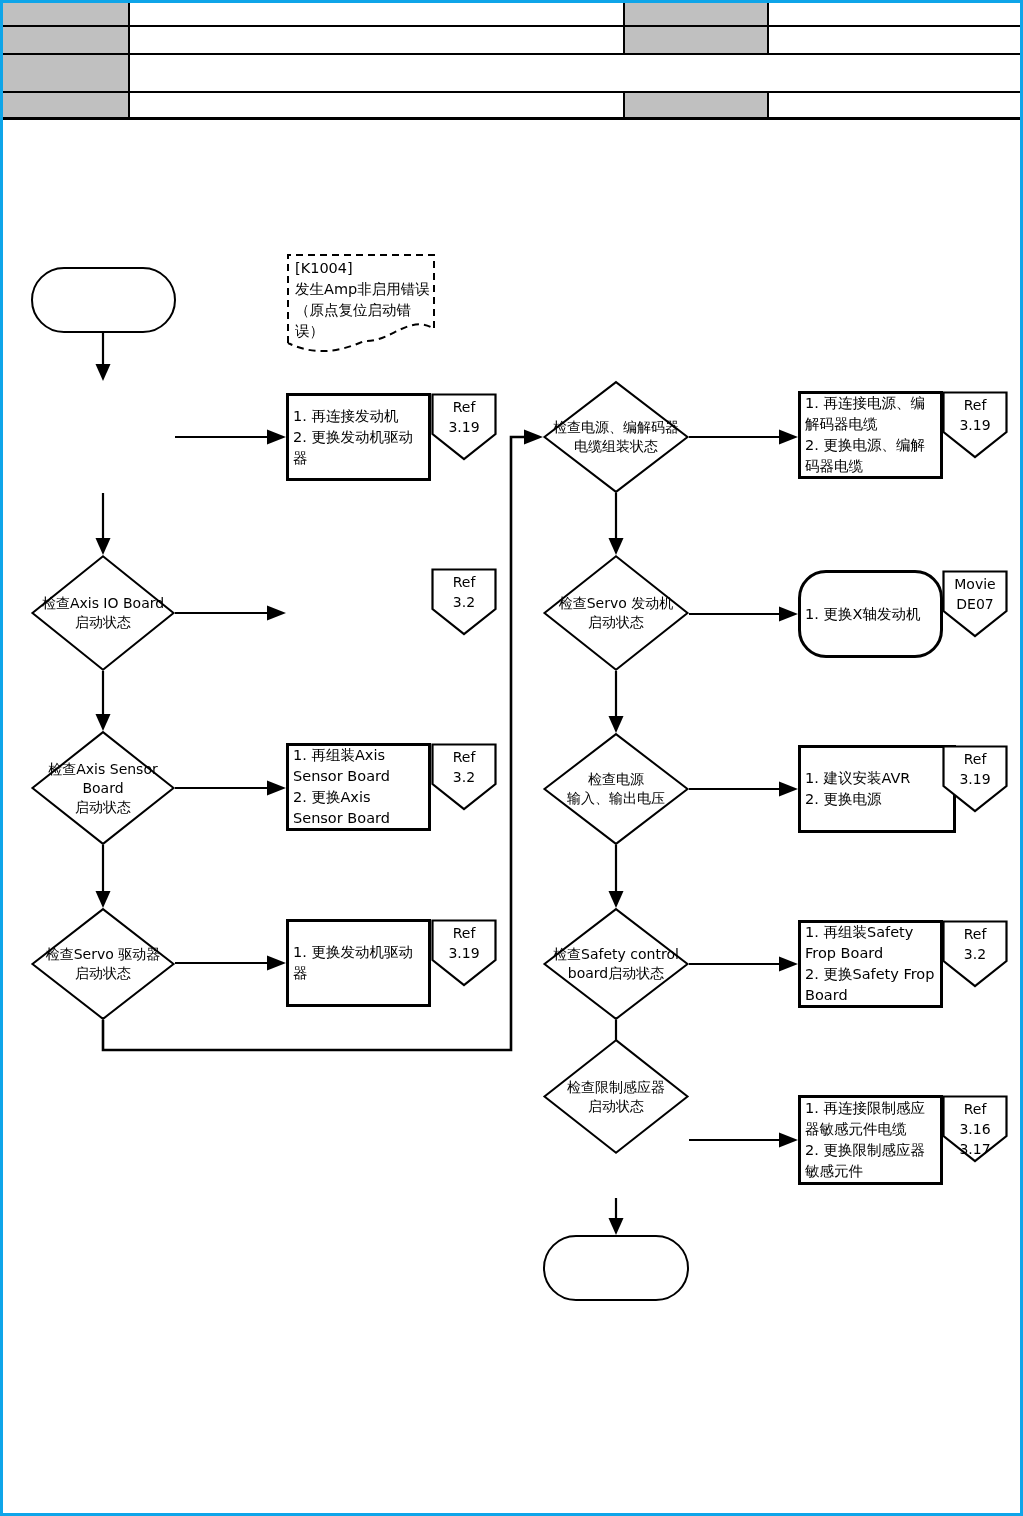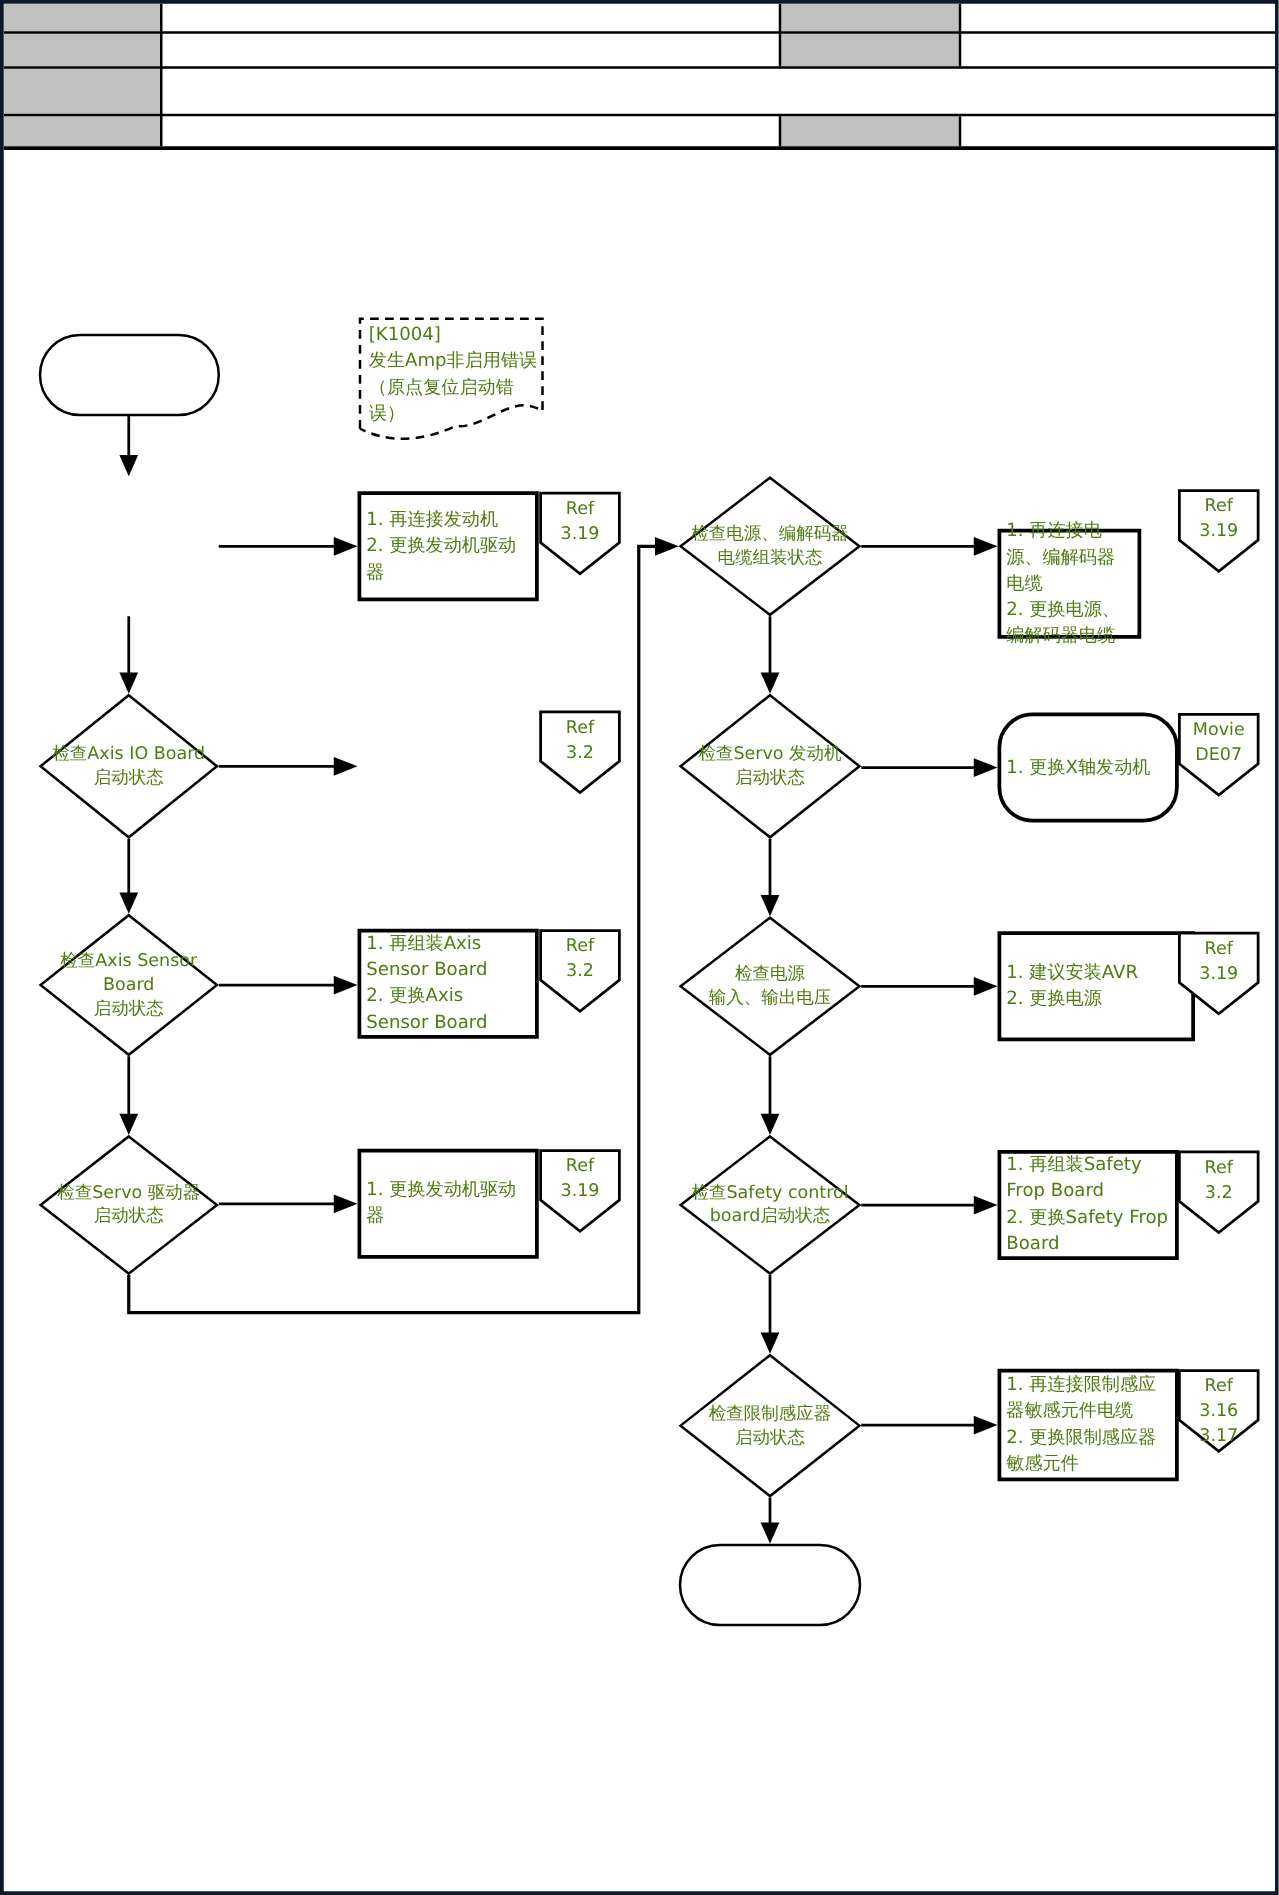--- a/index.html
+++ b/index.html
@@ -1,23 +1,23 @@
 <!DOCTYPE html>
 <html><head>
 <meta charset="utf-8">
 <style>
   html,body{margin:0;padding:0;background:#e8e8e8;}
   .page{
     position:relative;
     width:1023px;height:1516px;
     background:#ffffff;
-    border:3px solid #0f172a;
+    border:3px solid #0ea5e9;
     box-sizing:border-box;
     font-family:"DejaVu Sans",sans-serif;
-    color:#4d7c0f;
+    color:#000000;
     overflow:hidden;
   }
   
   .hcell{position:absolute;box-sizing:border-box;}
   .hline{position:absolute;background:#000;}
   
   .connectors{position:absolute;left:0;top:0;z-index:1;}
   .node{position:absolute;z-index:2;box-sizing:border-box;}
   .shape{position:absolute;left:0;top:0;width:100%;height:100%;overflow:visible;}
   .shape polygon{fill:#fff;stroke:#000;stroke-width:2;}
@@ -188,21 +188,21 @@
 3.19</div>
   </div>
 
   <div class="node diamond" style="left:540px;top:378px;width:146px;height:112px;">
     <svg class="shape" viewBox="0 0 100 100" preserveAspectRatio="none">
         <polygon points="50,1 99,50 50,99 1,50" vector-effect="non-scaling-stroke"></polygon>
       </svg>
     <div class="node-text">检查电源、编解码器
 电缆组装状态</div>
   </div>
-  <div class="node abox" style="left:795px;top:388px;width:115px;height:88px;margin-top:32px;">1. 再连接电源、编解码器电缆
+  <div class="node abox" style="left:795px;top:388px;width:145px;height:88px;">1. 再连接电源、编解码器电缆
 2. 更换电源、编解码器电缆</div>
   <div class="node tag" style="left:939px;top:388px;">
     <svg class="shape" viewBox="0 0 66 68">
         <polygon points="1.5,1.5 64.5,1.5 64.5,41 33,66 1.5,41"></polygon>
       </svg>
     <div class="tag-text">Ref
 3.19</div>
   </div>
 
   <div class="node diamond" style="left:540px;top:552px;width:146px;height:116px;">
@@ -248,21 +248,21 @@
   <div class="node abox" style="left:795px;top:917px;width:145px;height:88px;">1. 再组装Safety Frop Board
 2. 更换Safety Frop Board</div>
   <div class="node tag" style="left:939px;top:917px;">
     <svg class="shape" viewBox="0 0 66 68">
         <polygon points="1.5,1.5 64.5,1.5 64.5,41 33,66 1.5,41"></polygon>
       </svg>
     <div class="tag-text">Ref
 3.2</div>
   </div>
 
-  <div class="node diamond" style="left:540px;top:1080px;width:146px;height:115px;">
+  <div class="node diamond" style="left:540px;top:1036px;width:146px;height:115px;">
     <svg class="shape" viewBox="0 0 100 100" preserveAspectRatio="none">
         <polygon points="50,1 99,50 50,99 1,50" vector-effect="non-scaling-stroke"></polygon>
       </svg>
     <div class="node-text">检查限制感应器
 启动状态</div>
   </div>
   <div class="node abox" style="left:795px;top:1092px;width:145px;height:90px;">1. 再连接限制感应器敏感元件电缆
 2. 更换限制感应器敏感元件</div>
   <div class="node tag" style="left:939px;top:1092px;">
     <svg class="shape" viewBox="0 0 66 68">

